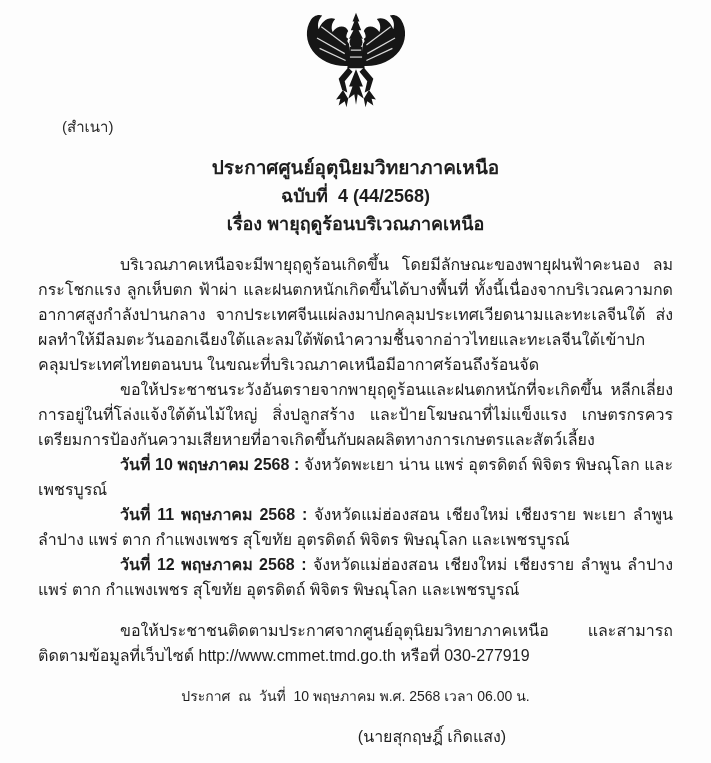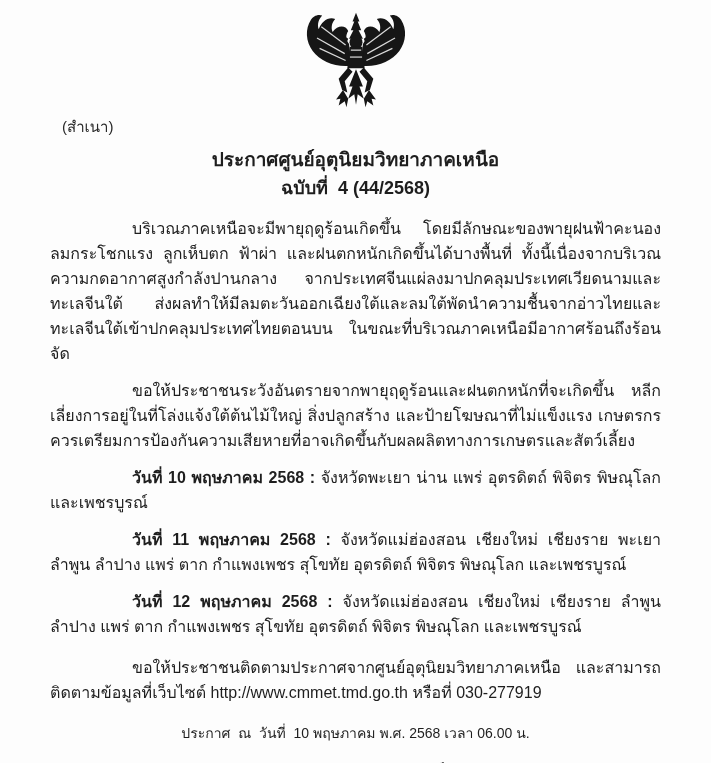--- a/index.html
+++ b/index.html
@@ -3,27 +3,27 @@
 <meta charset="utf-8">
 <style>
   html,body{margin:0;padding:0;background:#e9e9e9;}
   .page{
     width:711px;height:763px;margin:0 auto;background:#fdfdfd;
     font-family:"Liberation Sans","DejaVu Sans",sans-serif;
     color:#1e1e1e;overflow:hidden;position:relative;
   }
   .emblem{display:block;margin:12px auto 0;}
   .copy-label{margin:0 0 0 62px;font-size:15px;line-height:22px;color:#2a2a2a;}
-  .title-block{text-align:center;margin-top:8px;}
+  .title-block{text-align:center;margin-top:16px;}
   .title-block div{font-weight:bold;line-height:28px;white-space:pre-wrap;}
   .doc-title{font-size:19px;}
   .issue-line{font-size:18px;}
   .subject-line{font-size:18px;}
   .content{margin:14px 38px 0 38px;font-size:16px;line-height:25px;text-align:justify;}
-  .content p{margin:12px;text-indent:82px;}
+  .content p{margin:0;text-indent:82px;}
   .impact-heading{font-weight:bold;}
   .date-label{font-weight:bold;}
   .followup{margin-top:16px !important;}
   .announce-line{
     margin-top:16px;text-align:center;font-size:14px;line-height:25px;white-space:pre-wrap;
   }
   .sign-block{
     width:420px;margin:14px 0 0 222px;text-align:center;
     font-size:16px;line-height:27px;
   }
@@ -73,20 +73,21 @@
       <path d="M64,44 L76,44"></path>
       <path d="M63,52 L77,52"></path>
     </g>
   </svg>
 
   <div class="copy-label">(สำเนา)</div>
 
   <div class="title-block">
     <div class="doc-title">ประกาศศูนย์อุตุนิยมวิทยาภาคเหนือ</div>
     <div class="issue-line">ฉบับที่&nbsp; 4 (44/2568)</div>
+    <div class="subject-line">เรื่อง พายุฤดูร้อนบริเวณภาคเหนือ</div>
   </div>
 
   <div class="content">
     <p>บริเวณภาคเหนือจะมีพายุฤดูร้อนเกิดขึ้น โดยมีลักษณะของพายุฝนฟ้าคะนอง ลมกระโชกแรง ลูกเห็บตก ฟ้าผ่า และฝนตกหนักเกิดขึ้นได้บางพื้นที่ ทั้งนี้เนื่องจากบริเวณความกดอากาศสูงกำลังปานกลาง จากประเทศจีนแผ่ลงมาปกคลุมประเทศเวียดนามและทะเลจีนใต้ ส่งผลทำให้มีลมตะวันออกเฉียงใต้และลมใต้พัดนำความชื้นจากอ่าวไทยและทะเลจีนใต้เข้าปกคลุมประเทศไทยตอนบน ในขณะที่บริเวณภาคเหนือมีอากาศร้อนถึงร้อนจัด</p>
     <p>ขอให้ประชาชนระวังอันตรายจากพายุฤดูร้อนและฝนตกหนักที่จะเกิดขึ้น หลีกเลี่ยงการอยู่ในที่โล่งแจ้งใต้ต้นไม้ใหญ่ สิ่งปลูกสร้าง และป้ายโฆษณาที่ไม่แข็งแรง เกษตรกรควรเตรียมการป้องกันความเสียหายที่อาจเกิดขึ้นกับผลผลิตทางการเกษตรและสัตว์เลี้ยง</p>
 
     <p><b class="date-label">วันที่ 10 พฤษภาคม 2568 :</b> <span>จังหวัดพะเยา น่าน แพร่ อุตรดิตถ์ พิจิตร พิษณุโลก และเพชรบูรณ์</span></p>
 
     <p><b class="date-label">วันที่ 11 พฤษภาคม 2568 :</b> <span>จังหวัดแม่ฮ่องสอน เชียงใหม่ เชียงราย พะเยา ลำพูน ลำปาง แพร่ ตาก กำแพงเพชร สุโขทัย อุตรดิตถ์ พิจิตร พิษณุโลก และเพชรบูรณ์</span></p>
 

